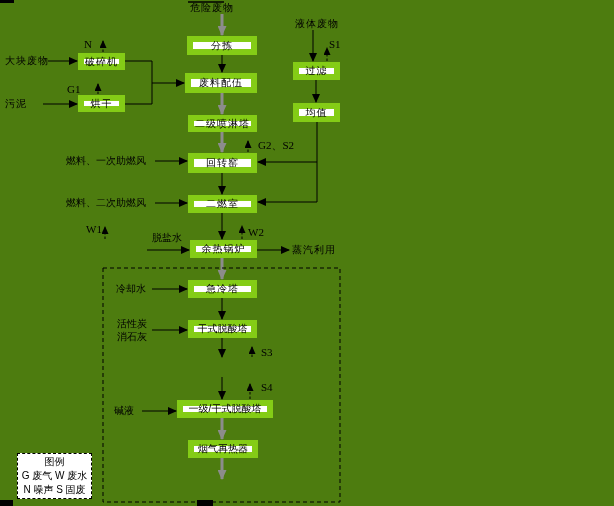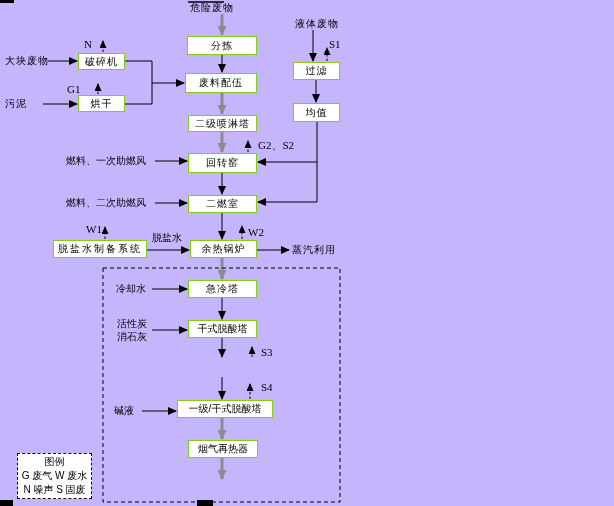--- a/index.html
+++ b/index.html
@@ -1,22 +1,22 @@
 <!DOCTYPE html>
 <html><head>
 <meta charset="utf-8">
 <style>
   html,body{margin:0;padding:0;background:#fff;}
   #canvas{
-    position:relative;width:614px;height:506px;background:#c4b5fd;overflow:hidden;
+    position:relative;width:614px;height:506px;background:#4d7c0f;overflow:hidden;
     font-family:"Liberation Sans","DejaVu Sans",sans-serif;color:#000;
   }
   #connectors{position:absolute;left:0;top:0;}
   .box{
-    position:absolute;box-sizing:border-box;border:1px solid #84cc16;background:#fff;
+    position:absolute;box-sizing:border-box;border:6px solid #84cc16;background:#fff;
     display:flex;align-items:center;justify-content:center;
     font-size:10px;line-height:1;white-space:nowrap;letter-spacing:1px;
   }
   .lbl{
     position:absolute;font-size:10px;line-height:1;white-space:nowrap;letter-spacing:1px;
   }
   .code{
     position:absolute;font-family:"Liberation Serif","DejaVu Serif",serif;
     font-size:11px;line-height:1;white-space:nowrap;
   }
@@ -105,21 +105,20 @@
   <div class="box" style="left:78px;top:53px;width:47px;height:17px">破碎机</div>
   <div class="box" style="left:78px;top:95px;width:47px;height:17px">烘干</div>
   <div class="box" style="left:187px;top:36px;width:70px;height:19px">分拣</div>
   <div class="box" style="left:185px;top:73px;width:72px;height:20px">废料配伍</div>
   <div class="box" style="left:188px;top:115px;width:69px;height:17px">二级喷淋塔</div>
   <div class="box" style="left:293px;top:62px;width:47px;height:18px">过滤</div>
   <div class="box" style="left:293px;top:103px;width:47px;height:19px">均值</div>
   <div class="box" style="left:188px;top:153px;width:69px;height:20px">回转窑</div>
   <div class="box" style="left:188px;top:195px;width:69px;height:18px">二燃室</div>
   <div class="box" style="left:190px;top:240px;width:67px;height:18px">余热锅炉</div>
-  <div class="box" style="left:53px;top:240px;width:94px;height:18px;letter-spacing:2px">脱盐水制备系统</div>
   <div class="box" style="left:188px;top:280px;width:69px;height:18px">急冷塔</div>
   <div class="box" style="left:188px;top:320px;width:69px;height:18px;letter-spacing:0">干式脱酸塔</div>
   <div class="box" style="left:177px;top:400px;width:96px;height:18px;letter-spacing:0">一级/干式脱酸塔</div>
   <div class="box" style="left:188px;top:440px;width:70px;height:18px;letter-spacing:0">烟气再热器</div>
 
   <div class="lbl" style="left:66px;top:156px;letter-spacing:0">燃料、一次助燃风</div>
   <div class="lbl" style="left:66px;top:198px;letter-spacing:0">燃料、二次助燃风</div>
   <div class="lbl" style="left:152px;top:233px;letter-spacing:0">脱盐水</div>
   <div class="lbl" style="left:292px;top:245px">蒸汽利用</div>
   <div class="lbl" style="left:116px;top:284px;letter-spacing:0">冷却水</div>

